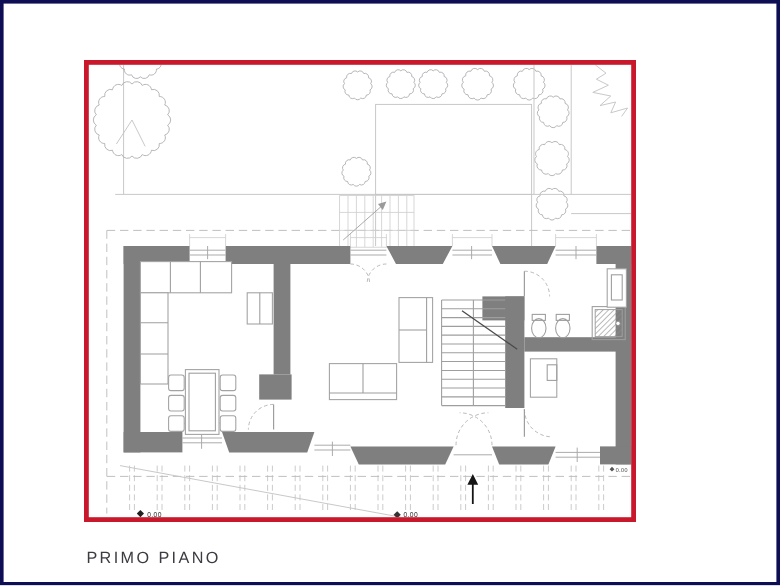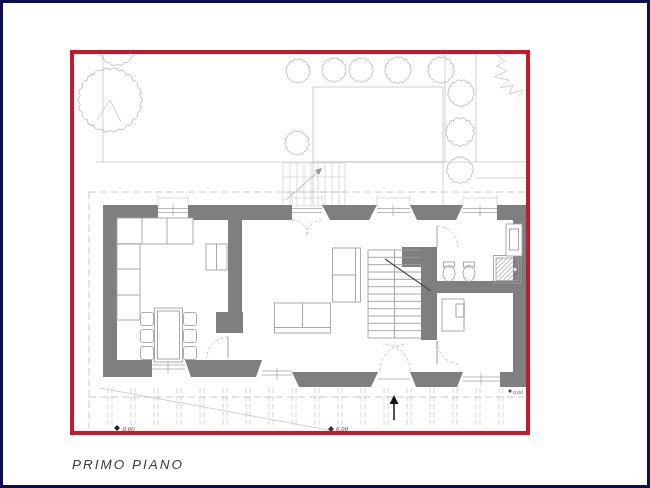--- a/index.html
+++ b/index.html
@@ -1,16 +1,16 @@
 <!DOCTYPE html>
 <html><head>
 <meta charset="utf-8">
 <style>
   html,body{margin:0;padding:0;background:#fff;}
-  .stage{width:650px;height:488px;position:relative;background:#ffffff;overflow:hidden;font-style:italic;}
+  .stage{width:650px;height:488px;position:relative;background:#ffffff;overflow:hidden;}
   svg{display:block;}
   .thin{stroke:#c6c6c6;stroke-width:0.8;fill:none;}
   .med{stroke:#9e9e9e;stroke-width:0.9;fill:none;}
   .furn{stroke:#a3a3a3;stroke-width:0.9;fill:#ffffff;}
   .dashline{stroke:#bdbdbd;stroke-width:0.8;fill:none;stroke-dasharray:7 4;}
   .swing{stroke:#b6b6b6;stroke-width:0.8;fill:none;stroke-dasharray:3 2.2;}
   .leaf{stroke:#9e9e9e;stroke-width:1;fill:none;}
   .win{stroke:#a7a7a7;stroke-width:0.8;fill:none;}
   .sill{stroke:#cfcfcf;stroke-width:0.7;fill:none;}
   .shrub{stroke:#a9a9a9;stroke-width:0.7;fill:none;}

